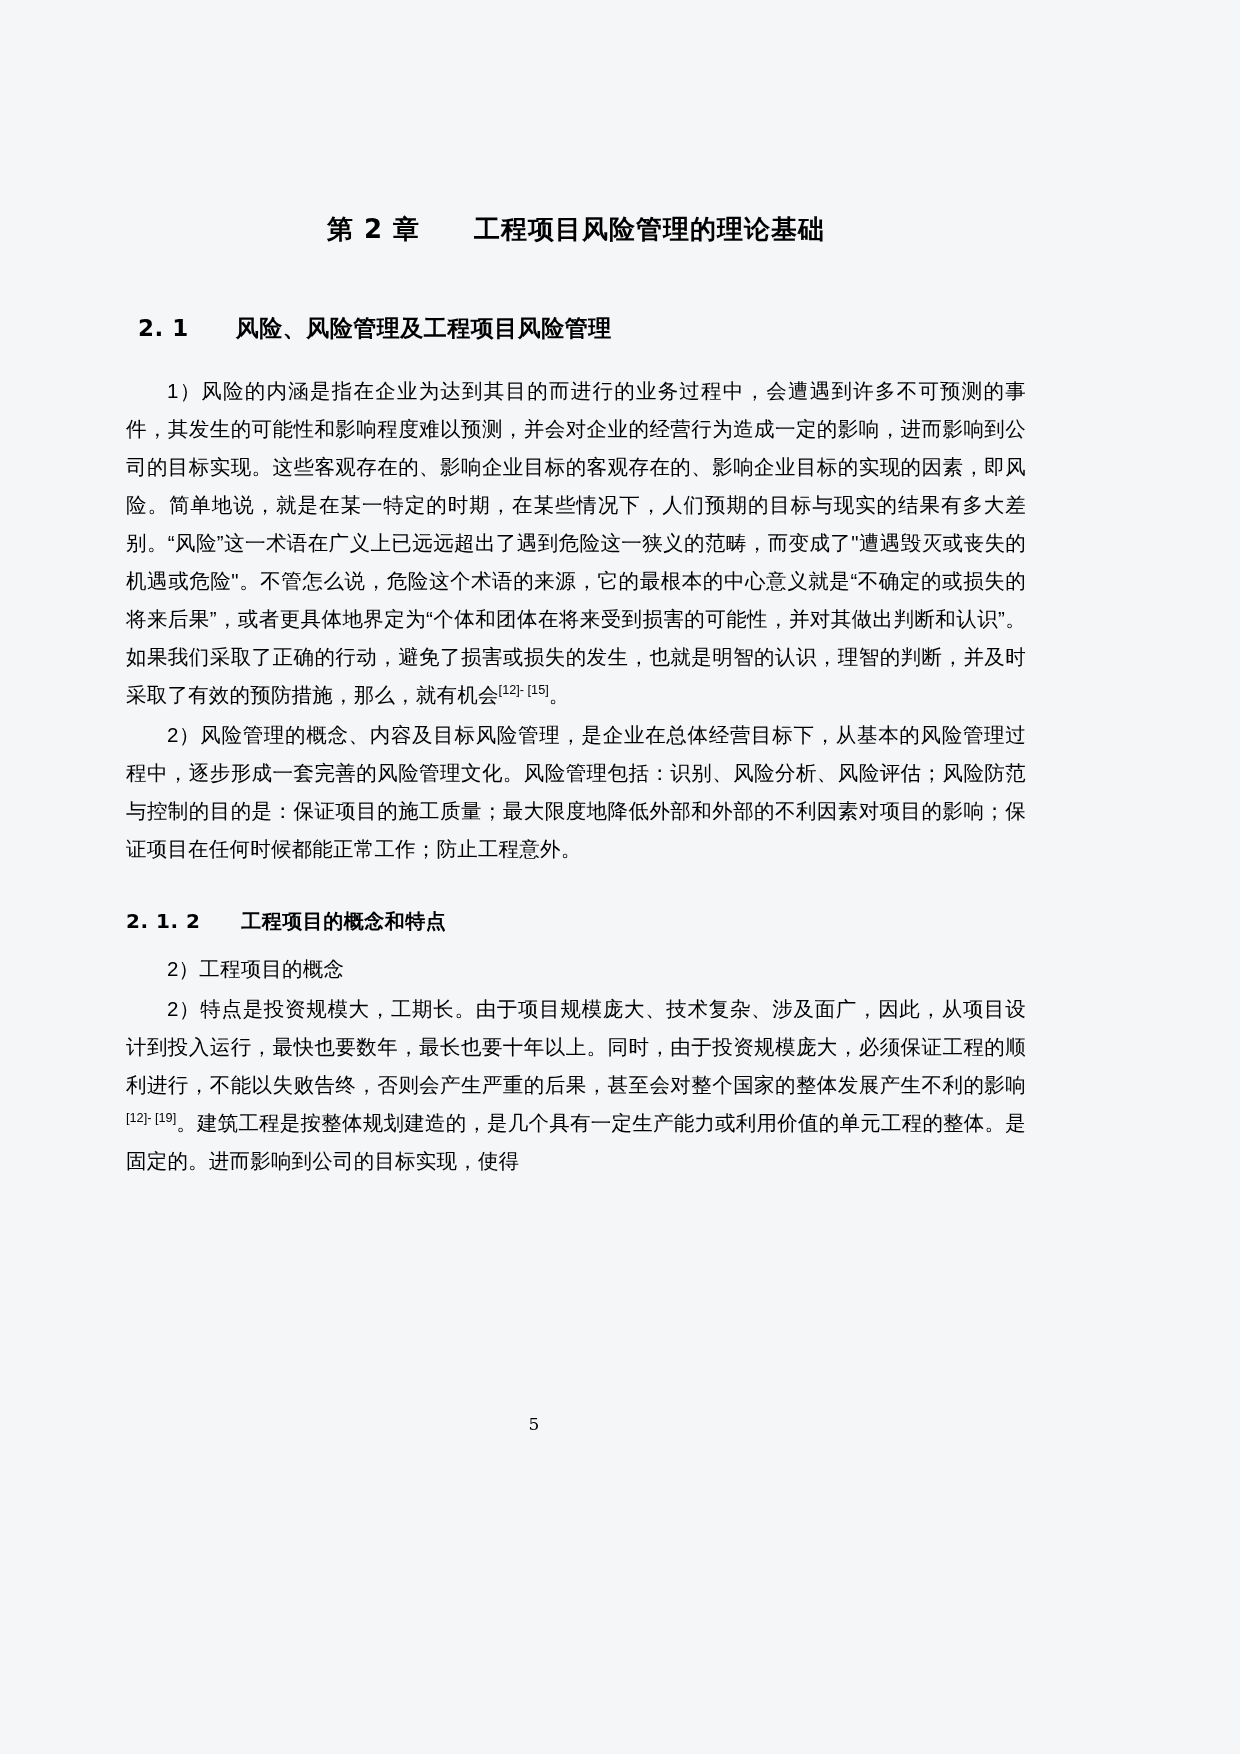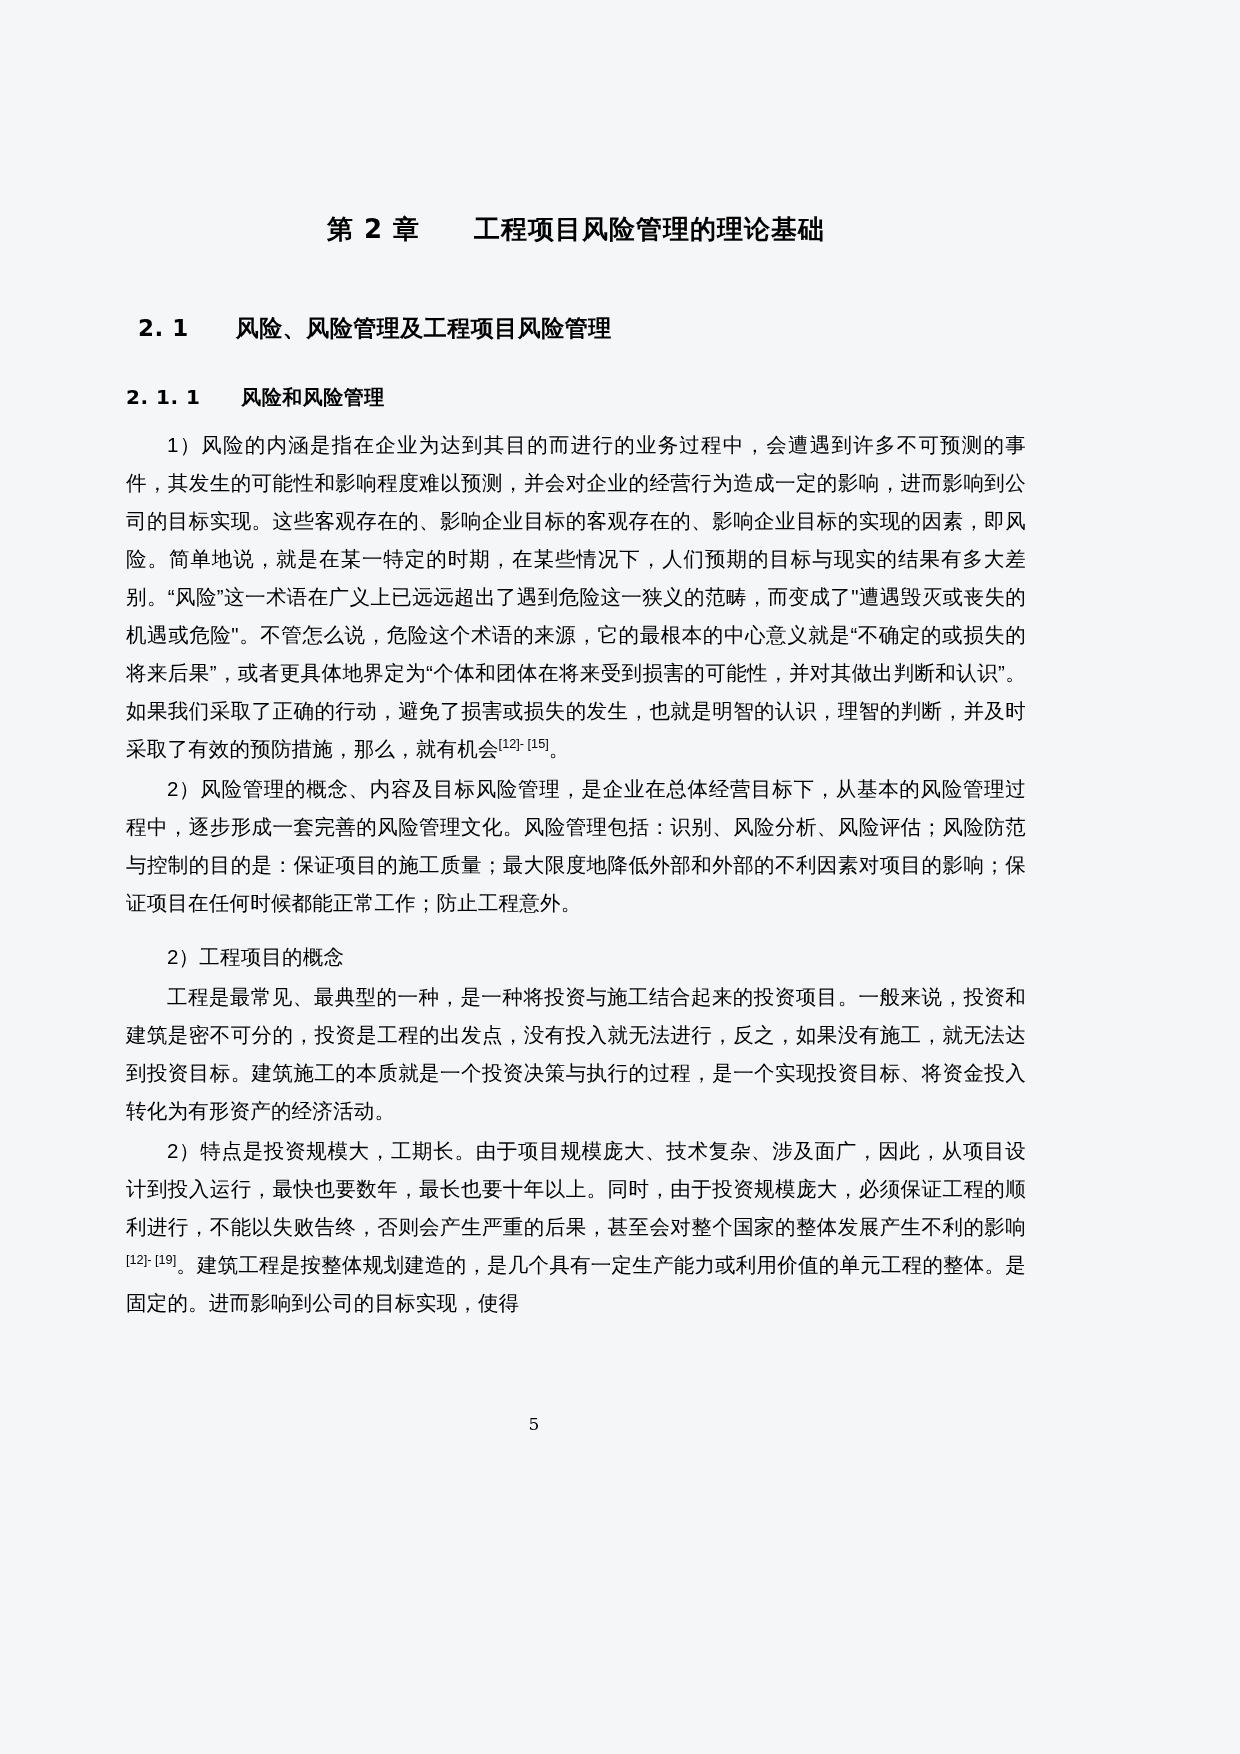--- a/index.html
+++ b/index.html
@@ -100,30 +100,29 @@
 <body>
 
 <div id="page">
 
   <div class="content">
 
     <h1 class="chapter-title">第 2 章　　工程项目风险管理的理论基础</h1>
 
     <h2 class="h2">2. 1　　风险、风险管理及工程项目风险管理</h2>
 
-    <h3 class="h3">2. 1. 1　　风险和风险管理</h3>
 
     <p class="para"><span>1）风险的内涵是指在企业为达到其目的而进行的业务过程中，会遭遇到许多不可预测的事件，其发生的可能性和影响程度难以预测，并会对企业的经营行为造成一定的影响，进而影响到公司的目标实现。这些客观存在的、影响企业目标的客观存在的、影响企业目标的实现的因素，即风险。简单地说，就是在某一特定的时期，在某些情况下，人们预期的目标与现实的结果有多大差别。“风险”这一术语在广义上已远远超出了遇到危险这一狭义的范畴，而变成了"遭遇毁灭或丧失的机遇或危险"。不管怎么说，危险这个术语的来源，它的最根本的中心意义就是“不确定的或损失的将来后果”，或者更具体地界定为“个体和团体在将来受到损害的可能性，并对其做出判断和认识”。如果我们采取了正确的行动，避免了损害或损失的发生，也就是明智的认识，理智的判断，并及时采取了有效的预防措施，那么，就有机会</span><sup class="cite">[12]- [15]</sup><span>。</span></p>
 
     <p class="para nogap">2）风险管理的概念、内容及目标风险管理，是企业在总体经营目标下，从基本的风险管理过程中，逐步形成一套完善的风险管理文化。风险管理包括：识别、风险分析、风险评估；风险防范与控制的目的是：保证项目的施工质量；最大限度地降低外部和外部的不利因素对项目的影响；保证项目在任何时候都能正常工作；防止工程意外。</p>
 
+    <h3 class="h3 spaced-above">2. 1. 2　　工程项目的概念和特点</h3>
 
     <p class="para">2）工程项目的概念</p>
 
-    <p class="para nogap">工程是最常见、最典型的一种，是一种将投资与施工结合起来的投资项目。一般来说，投资和建筑是密不可分的，投资是工程的出发点，没有投入就无法进行，反之，如果没有施工，就无法达到投资目标。建筑施工的本质就是一个投资决策与执行的过程，是一个实现投资目标、将资金投入转化为有形资产的经济活动。</p>
 
     <p class="para nogap"><span>2）特点是投资规模大，工期长。由于项目规模庞大、技术复杂、涉及面广，因此，从项目设计到投入运行，最快也要数年，最长也要十年以上。同时，由于投资规模庞大，必须保证工程的顺利进行，不能以失败告终，否则会产生严重的后果，甚至会对整个国家的整体发展产生不利的影响</span><sup class="cite">[12]- [19]</sup><span>。建筑工程是按整体规划建造的，是几个具有一定生产能力或利用价值的单元工程的整体。是固定的。进而影响到公司的目标实现，使得</span></p>
 
   </div>
 
   <div class="page-number">5</div>
 
 </div>
 
 </body></html>

